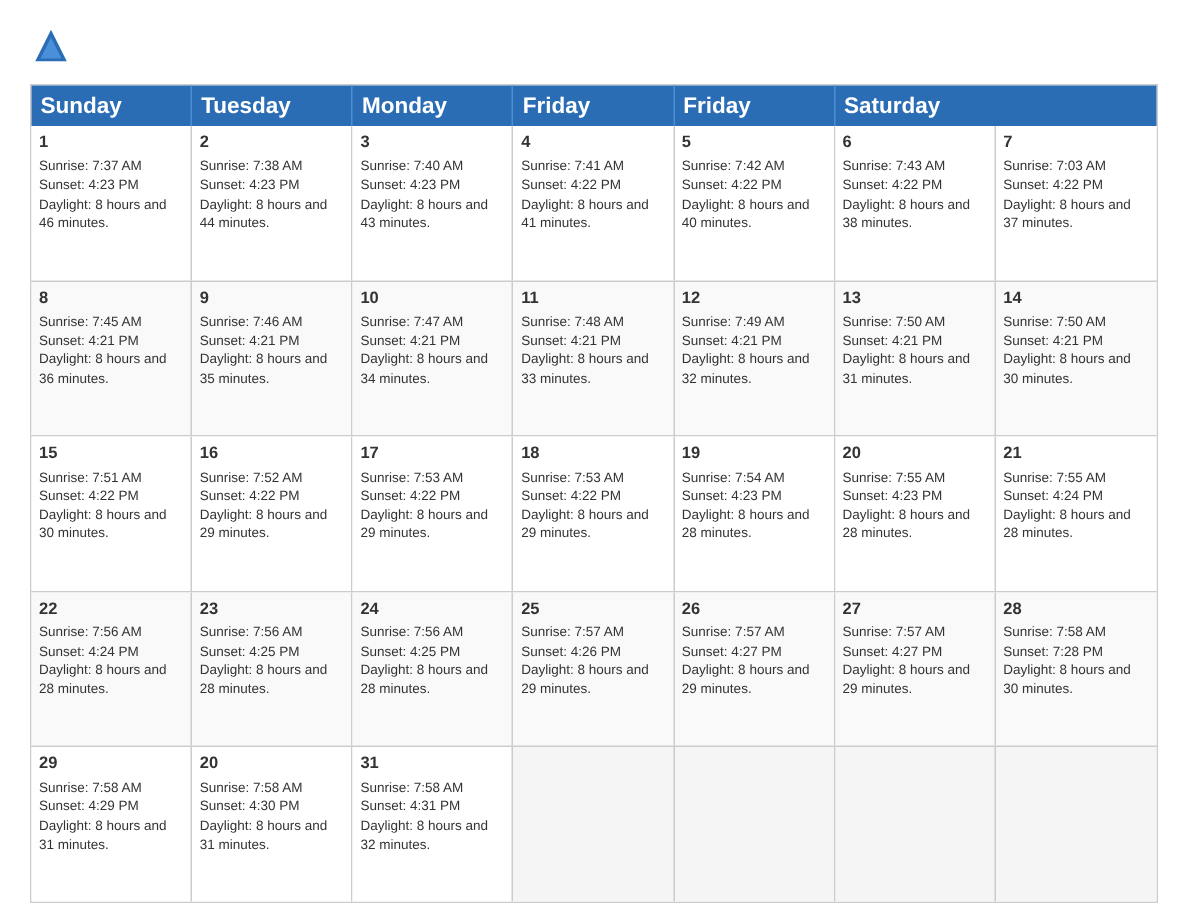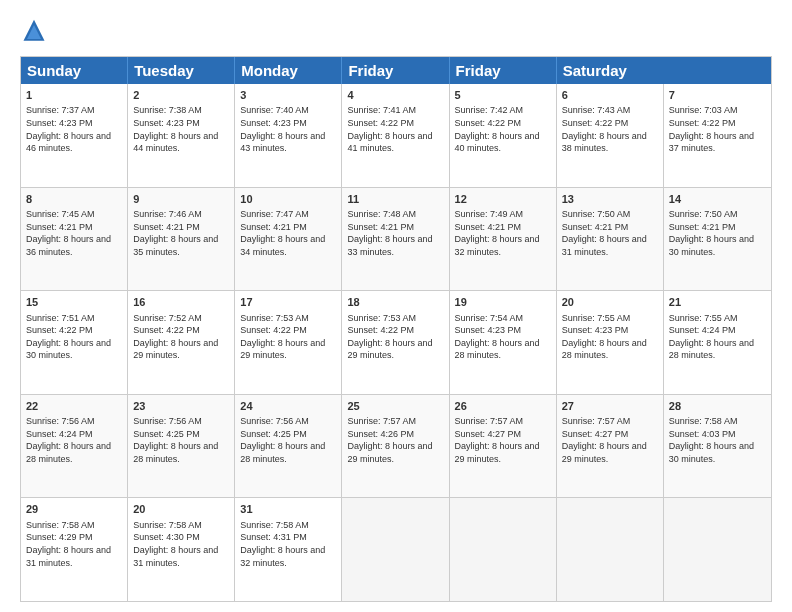--- a/index.html
+++ b/index.html
@@ -164,21 +164,21 @@
           <div class="cal-cell"><span class="day-num">20</span><span>Sunrise: 7:55 AM</span><br><span>Sunset: 4:23 PM</span><br><span>Daylight: 8 hours and 28 minutes.</span></div>
           <div class="cal-cell"><span class="day-num">21</span><span>Sunrise: 7:55 AM</span><br><span>Sunset: 4:24 PM</span><br><span>Daylight: 8 hours and 28 minutes.</span></div>
         </div>
         <div class="cal-row">
           <div class="cal-cell"><span class="day-num">22</span><span>Sunrise: 7:56 AM</span><br><span>Sunset: 4:24 PM</span><br><span>Daylight: 8 hours and 28 minutes.</span></div>
           <div class="cal-cell"><span class="day-num">23</span><span>Sunrise: 7:56 AM</span><br><span>Sunset: 4:25 PM</span><br><span>Daylight: 8 hours and 28 minutes.</span></div>
           <div class="cal-cell"><span class="day-num">24</span><span>Sunrise: 7:56 AM</span><br><span>Sunset: 4:25 PM</span><br><span>Daylight: 8 hours and 28 minutes.</span></div>
           <div class="cal-cell"><span class="day-num">25</span><span>Sunrise: 7:57 AM</span><br><span>Sunset: 4:26 PM</span><br><span>Daylight: 8 hours and 29 minutes.</span></div>
           <div class="cal-cell"><span class="day-num">26</span><span>Sunrise: 7:57 AM</span><br><span>Sunset: 4:27 PM</span><br><span>Daylight: 8 hours and 29 minutes.</span></div>
           <div class="cal-cell"><span class="day-num">27</span><span>Sunrise: 7:57 AM</span><br><span>Sunset: 4:27 PM</span><br><span>Daylight: 8 hours and 29 minutes.</span></div>
-          <div class="cal-cell"><span class="day-num">28</span><span>Sunrise: 7:58 AM</span><br><span>Sunset: 4:03 PM</span><br><span>Daylight: 8 hours and 30 minutes.</span></div>
+          <div class="cal-cell"><span class="day-num">28</span><span>Sunrise: 7:58 AM</span><br><span>Sunset: 7:28 PM</span><br><span>Daylight: 8 hours and 30 minutes.</span></div>
         </div>
         <div class="cal-row">
           <div class="cal-cell"><span class="day-num">29</span><span>Sunrise: 7:58 AM</span><br><span>Sunset: 4:29 PM</span><br><span>Daylight: 8 hours and 31 minutes.</span></div>
           <div class="cal-cell"><span class="day-num">20</span><span>Sunrise: 7:58 AM</span><br><span>Sunset: 4:30 PM</span><br><span>Daylight: 8 hours and 31 minutes.</span></div>
           <div class="cal-cell"><span class="day-num">31</span><span>Sunrise: 7:58 AM</span><br><span>Sunset: 4:31 PM</span><br><span>Daylight: 8 hours and 32 minutes.</span></div>
           <div class="cal-cell empty"></div>
           <div class="cal-cell empty"></div>
           <div class="cal-cell empty"></div>
           <div class="cal-cell empty"></div>
         </div>

